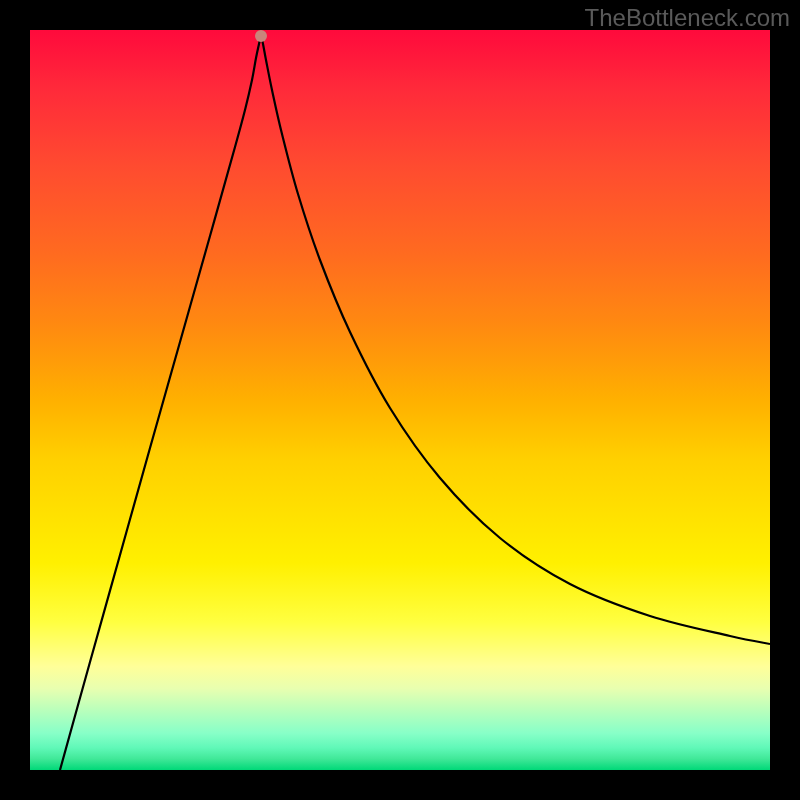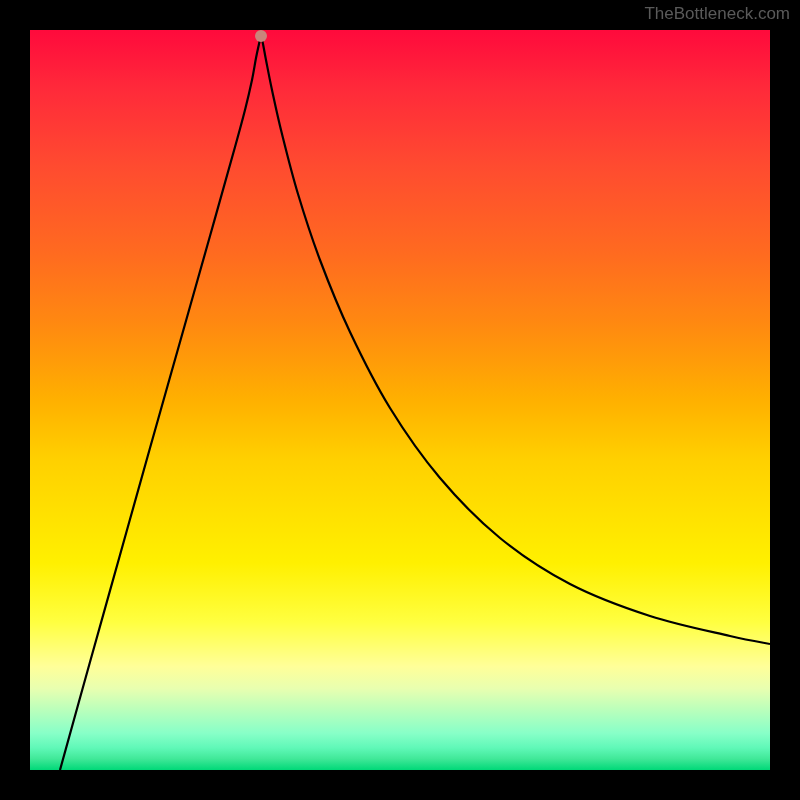--- a/index.html
+++ b/index.html
@@ -9,21 +9,21 @@
     background: #000;
     position: relative;
     font-family: Arial, sans-serif;
     overflow: hidden;
   }
   .watermark {
     position: absolute;
     top: 4px;
     right: 10px;
     color: #5a5a5a;
-    font-size: 17px;
+    font-size: 24px;
     font-weight: 500;
     z-index: 10;
   }
   .plot-area {
     position: absolute;
     left: 30px;
     top: 30px;
     width: 740px;
     height: 740px;
     background: linear-gradient(to bottom,

